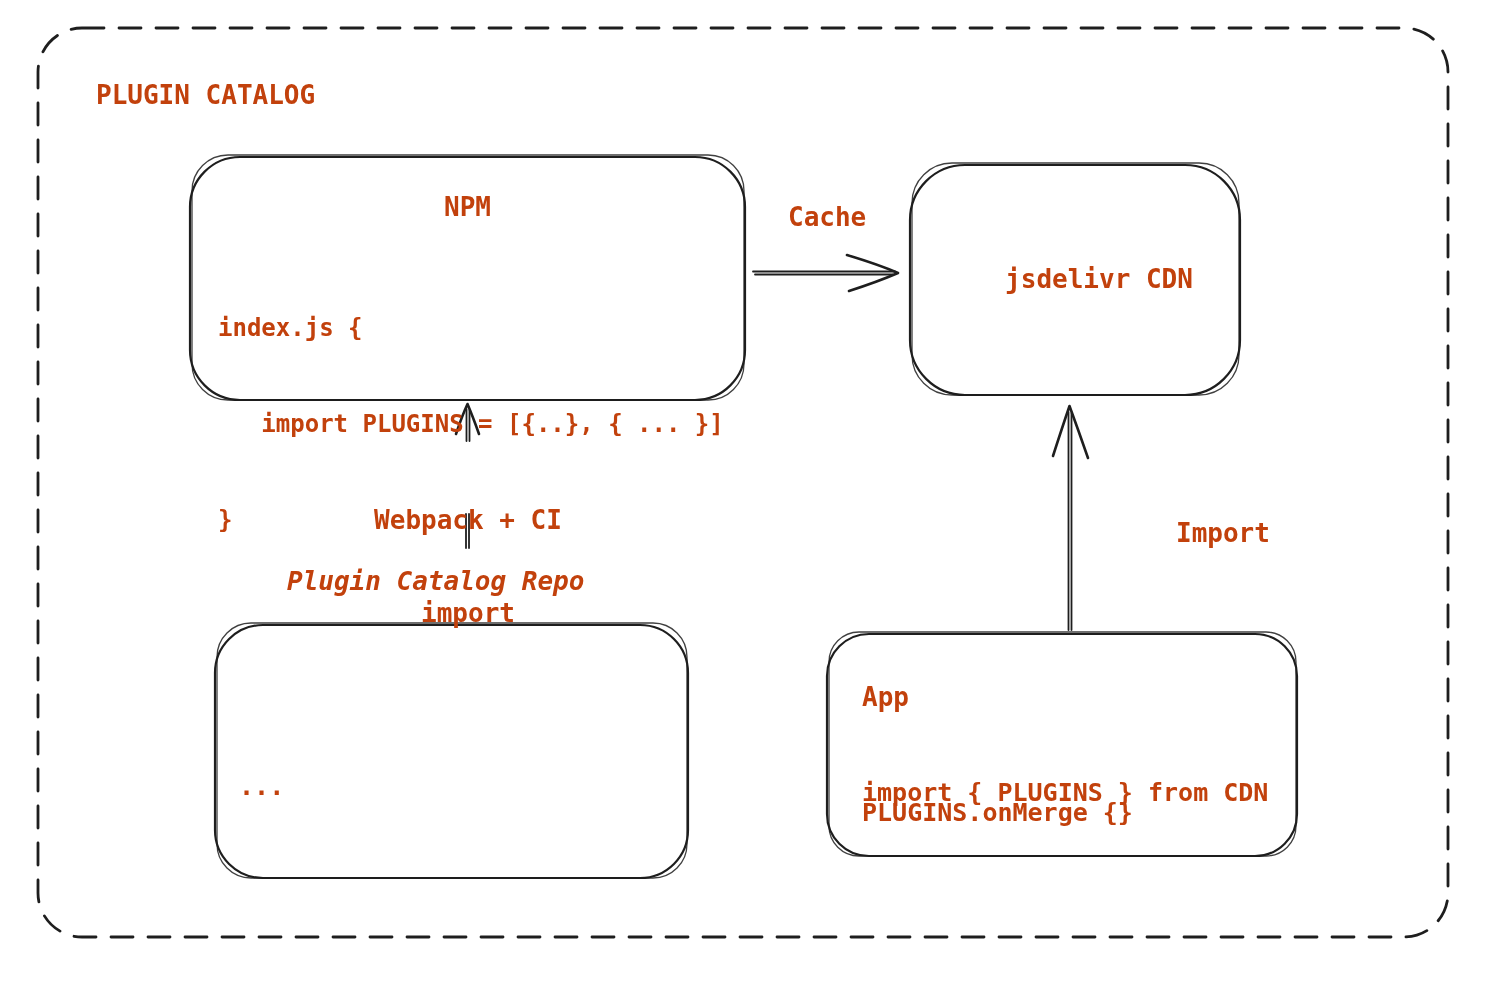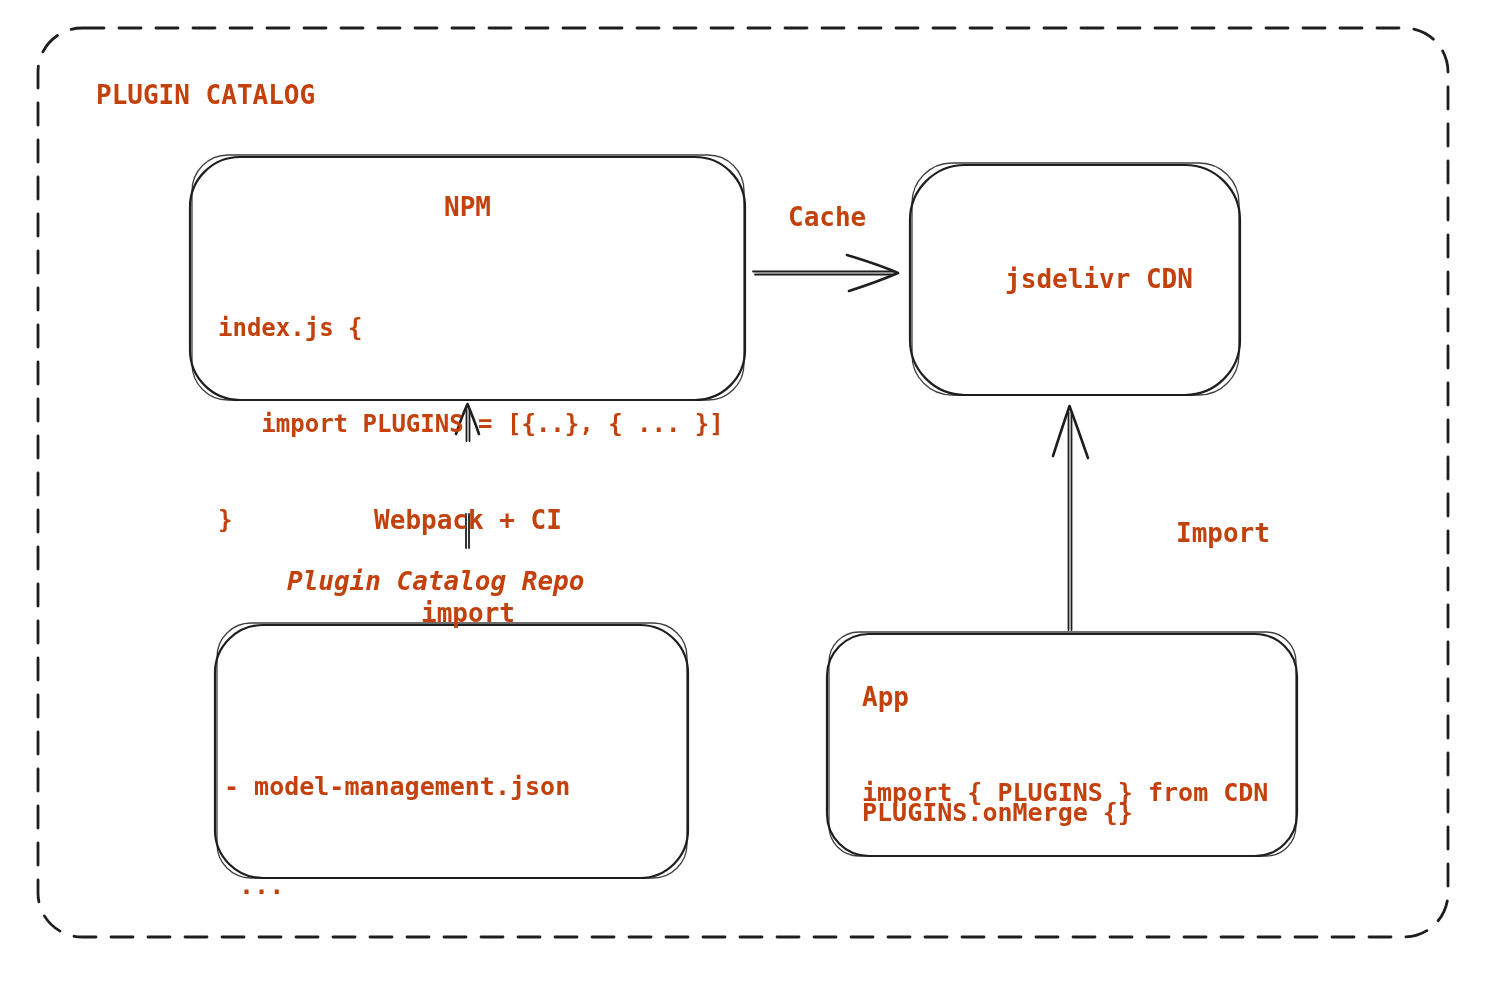--- a/index.html
+++ b/index.html
@@ -103,21 +103,20 @@
 
 <div id="cdn-title" class="txt fs26 center">jsdelivr CDN</div>
 
 <div id="build-label" class="txt fs26 center">
   <div>Webpack + CI</div>
   <div>import</div>
 </div>
 
 <div id="repo-title" class="txt fs26">Plugin Catalog Repo</div>
 <div id="repo-items" class="txt fs25">
-  <div>- model-management.json</div>
   <div> ...</div>
 </div>
 
 <div id="import-label" class="txt fs26">Import</div>
 
 <div id="app-title" class="txt fs26">App</div>
 <div id="app-code-1" class="txt fs25">import { PLUGINS } from CDN</div>
 <div id="app-code-2" class="txt fs25">PLUGINS.onMerge {}</div>
 
 </body></html>

